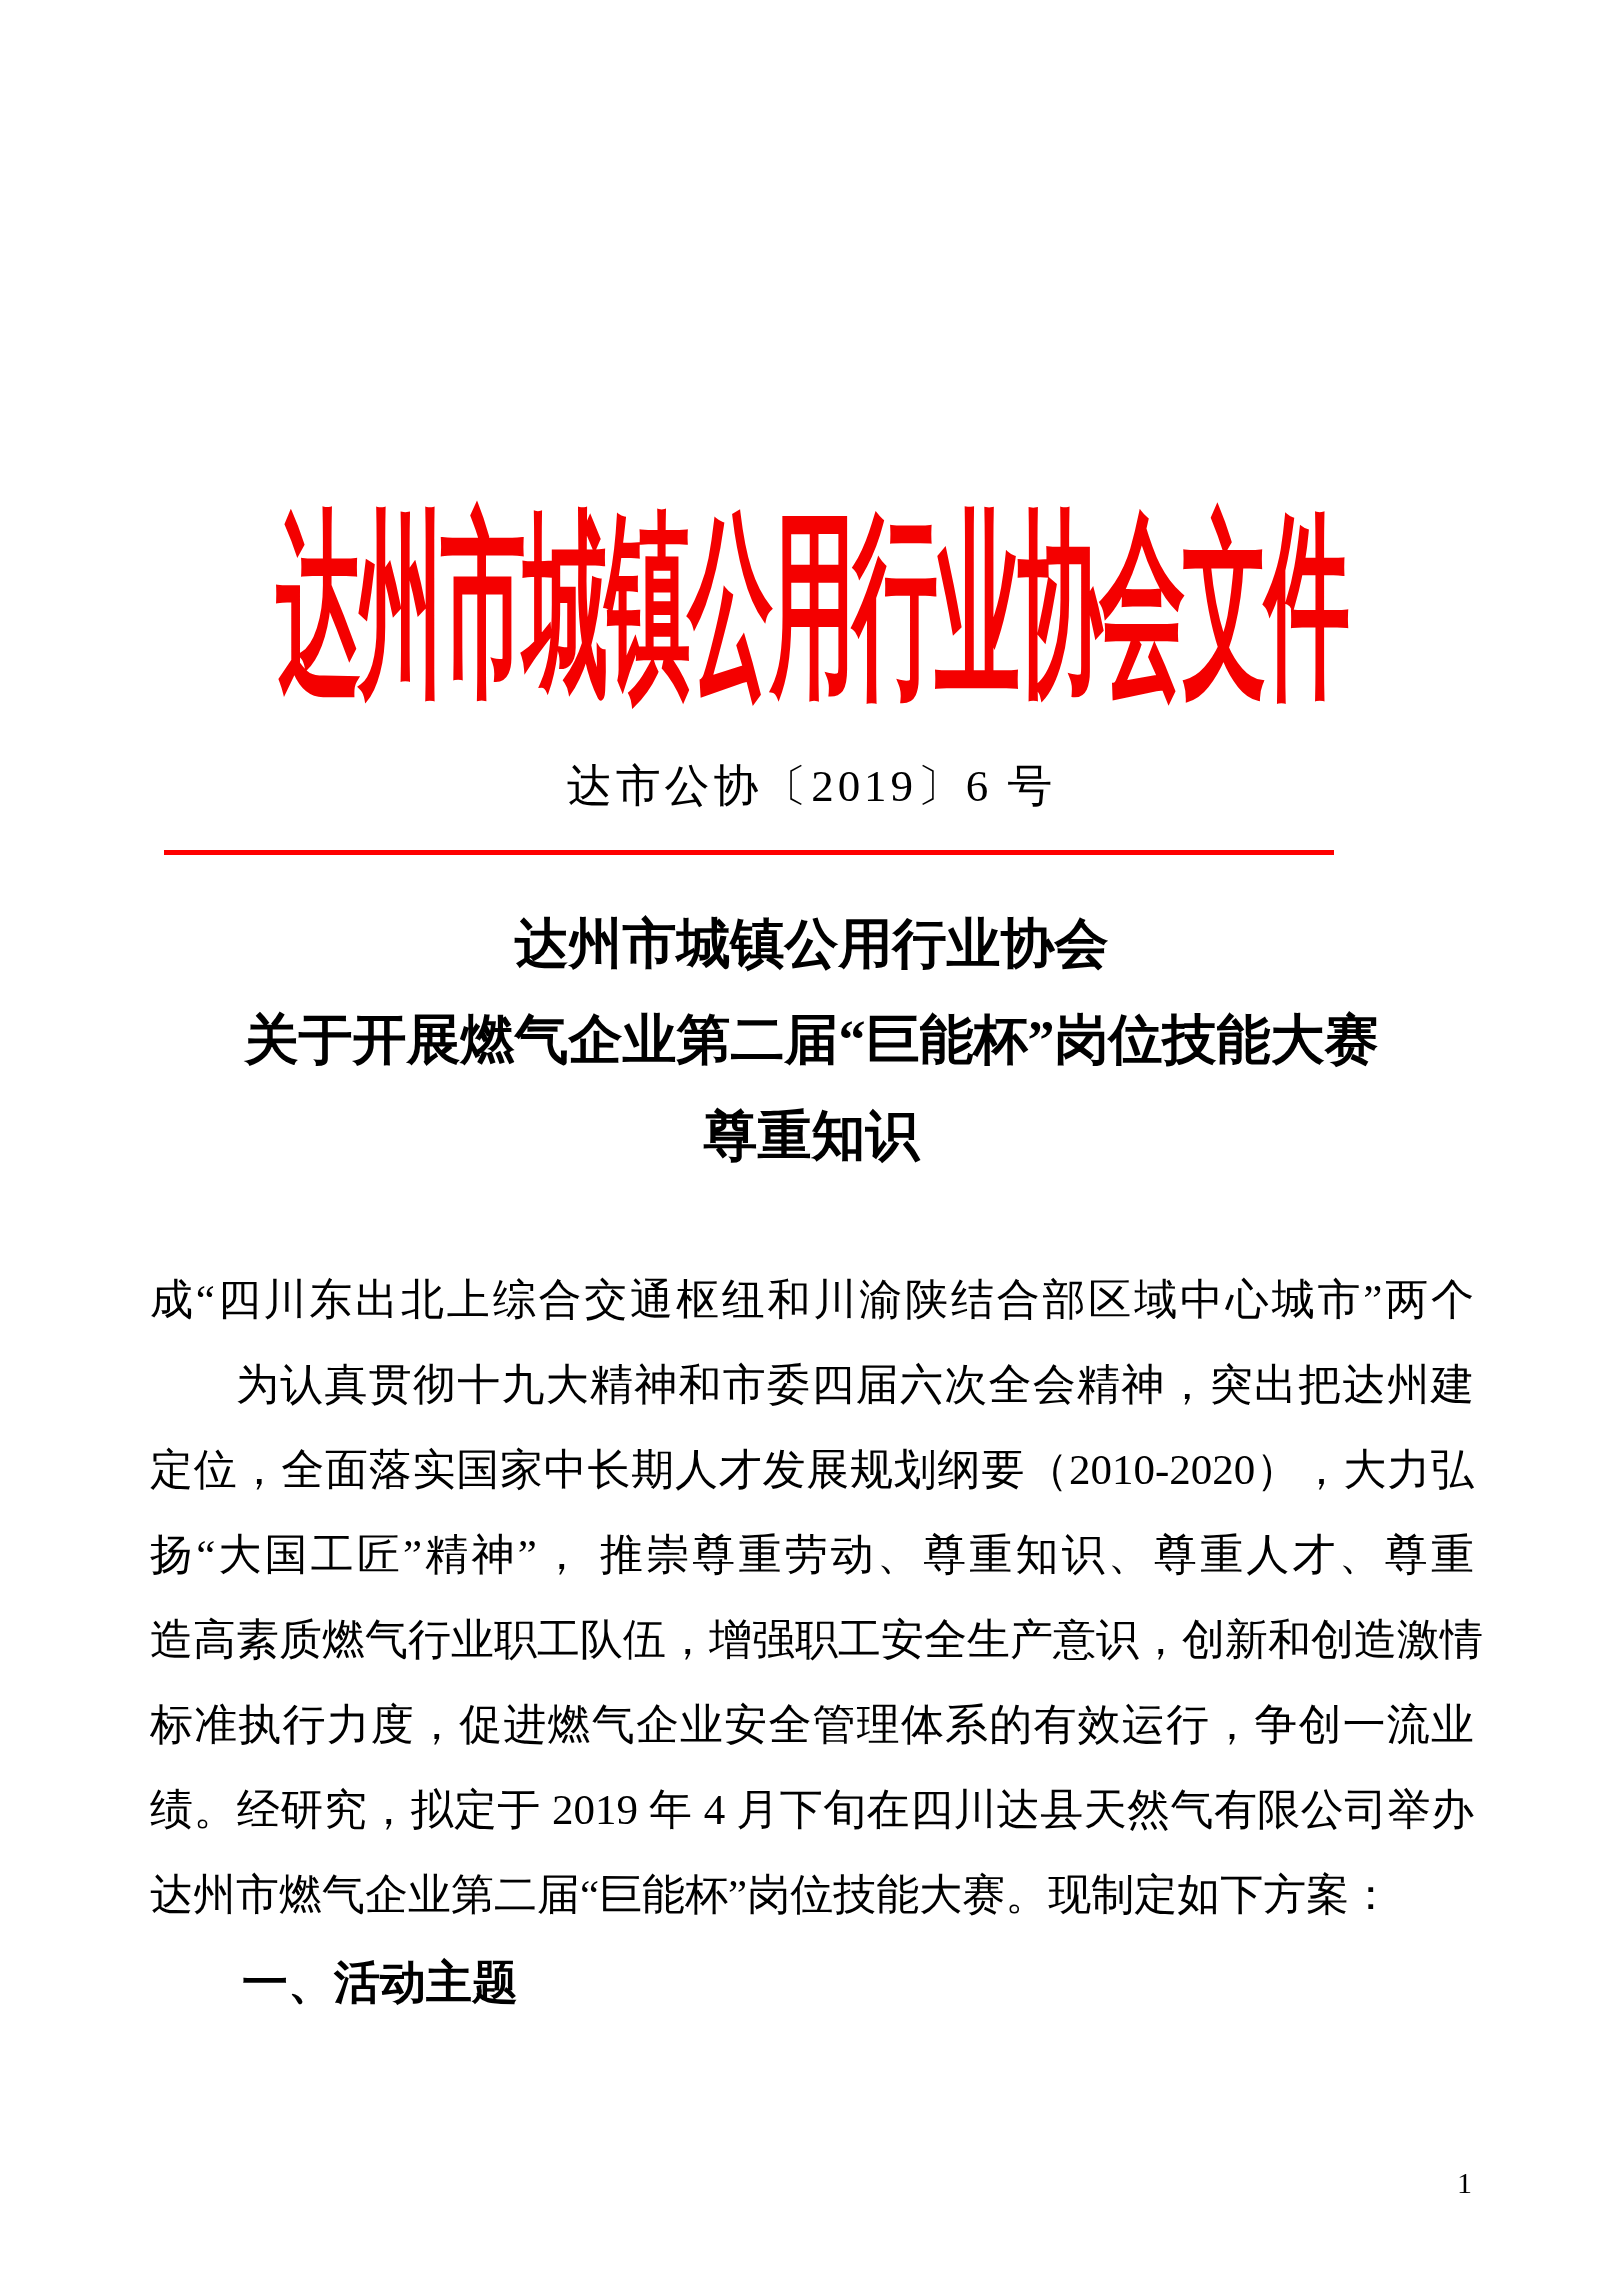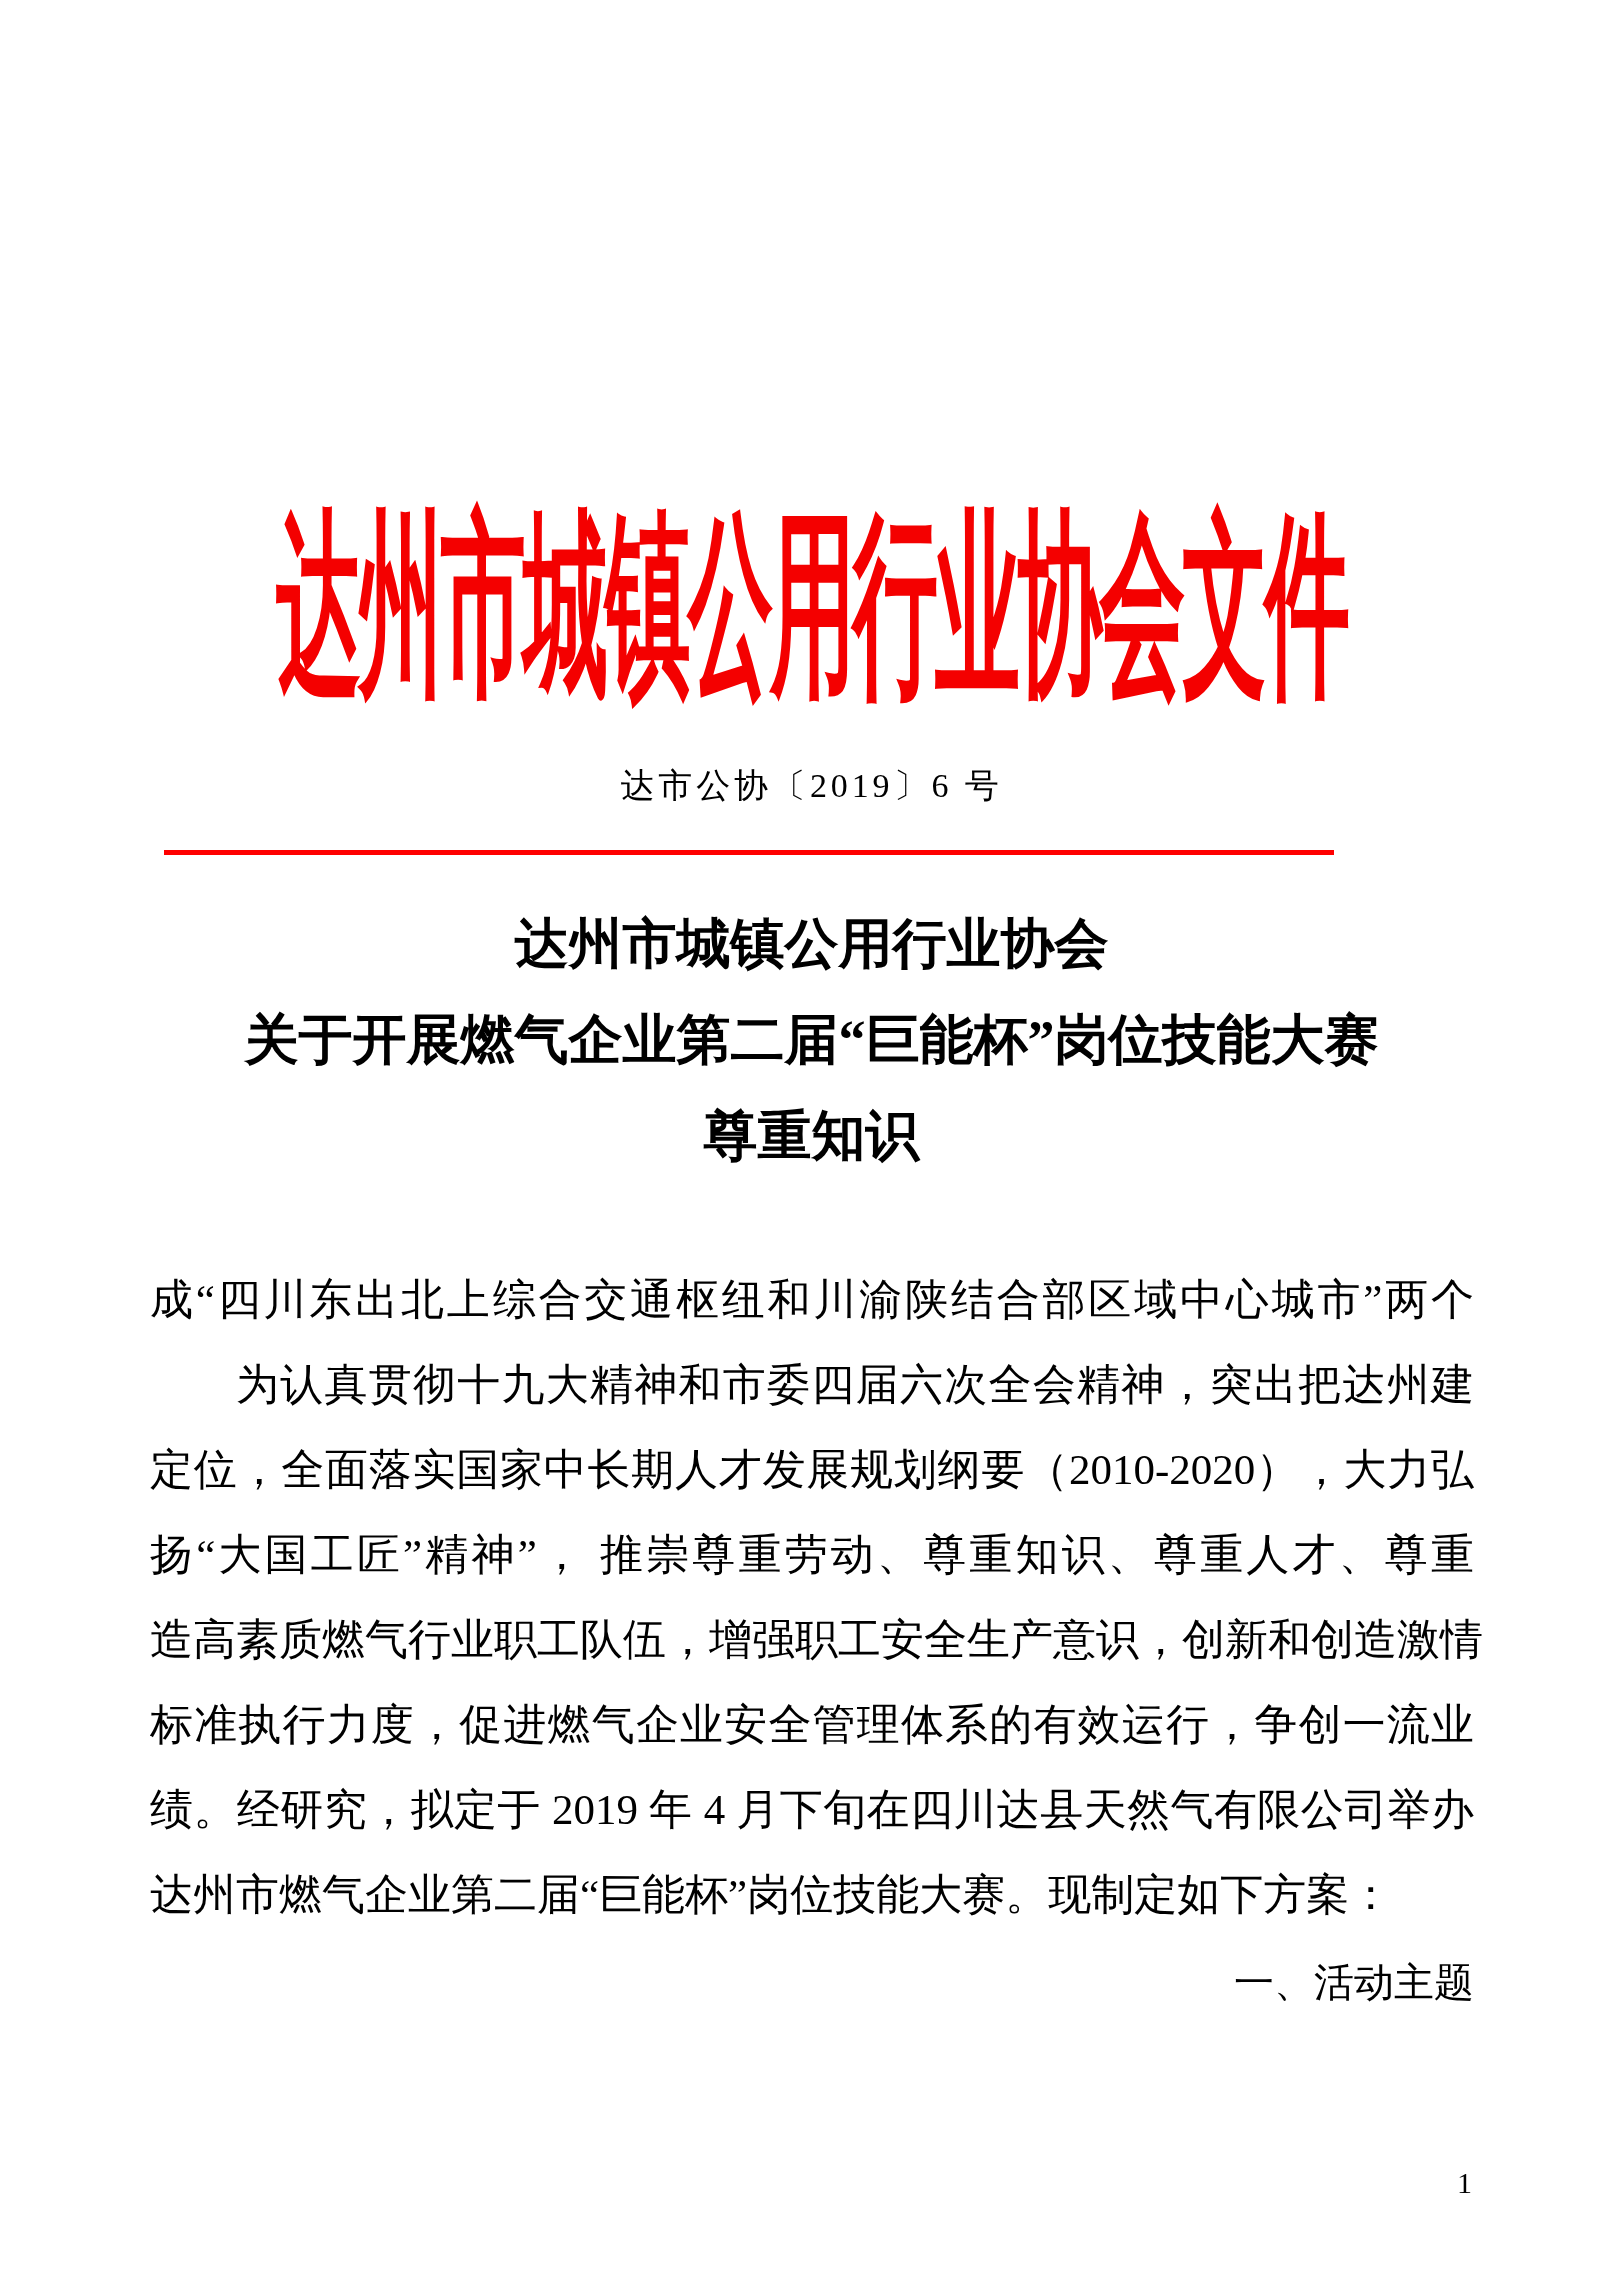--- a/index.html
+++ b/index.html
@@ -32,21 +32,21 @@
     font-weight:bold;
     color:var(--red-title);
     white-space:nowrap;
     line-height:1;
   }
   
   .doc-number{
     position:absolute;
     top:724px;left:0;right:0;
     text-align:center;
-    font-size:34px;
+    font-size:45px;
     line-height:42px;
     letter-spacing:3.9px;
     color:#000;
   }
   
   .red-rule{
     position:absolute;
     top:809px;left:164px;
     width:1170px;height:5.2px;
     background:var(--red-rule);
@@ -81,26 +81,25 @@
   .body-line.first{text-indent:2em;}
   .body-line.last{
     text-align:center;
     text-align-last:left;
   }
   
   .section-heading{
     margin-top:3.3px;
     padding-left:2em;
     font-family:"Liberation Sans","DejaVu Sans",sans-serif;
-    font-weight:400;
-    font-size:40px;
+    font-weight:700;
+    font-size:46px;
     line-height:85px;
     color:#000;
     white-space:nowrap;
-    text-align:right;
   }
   
   .page-number{
     position:absolute;
     top:2125px;left:1457px;
     font-size:30px;
     line-height:33px;
     color:#000;
   }
 </style>

